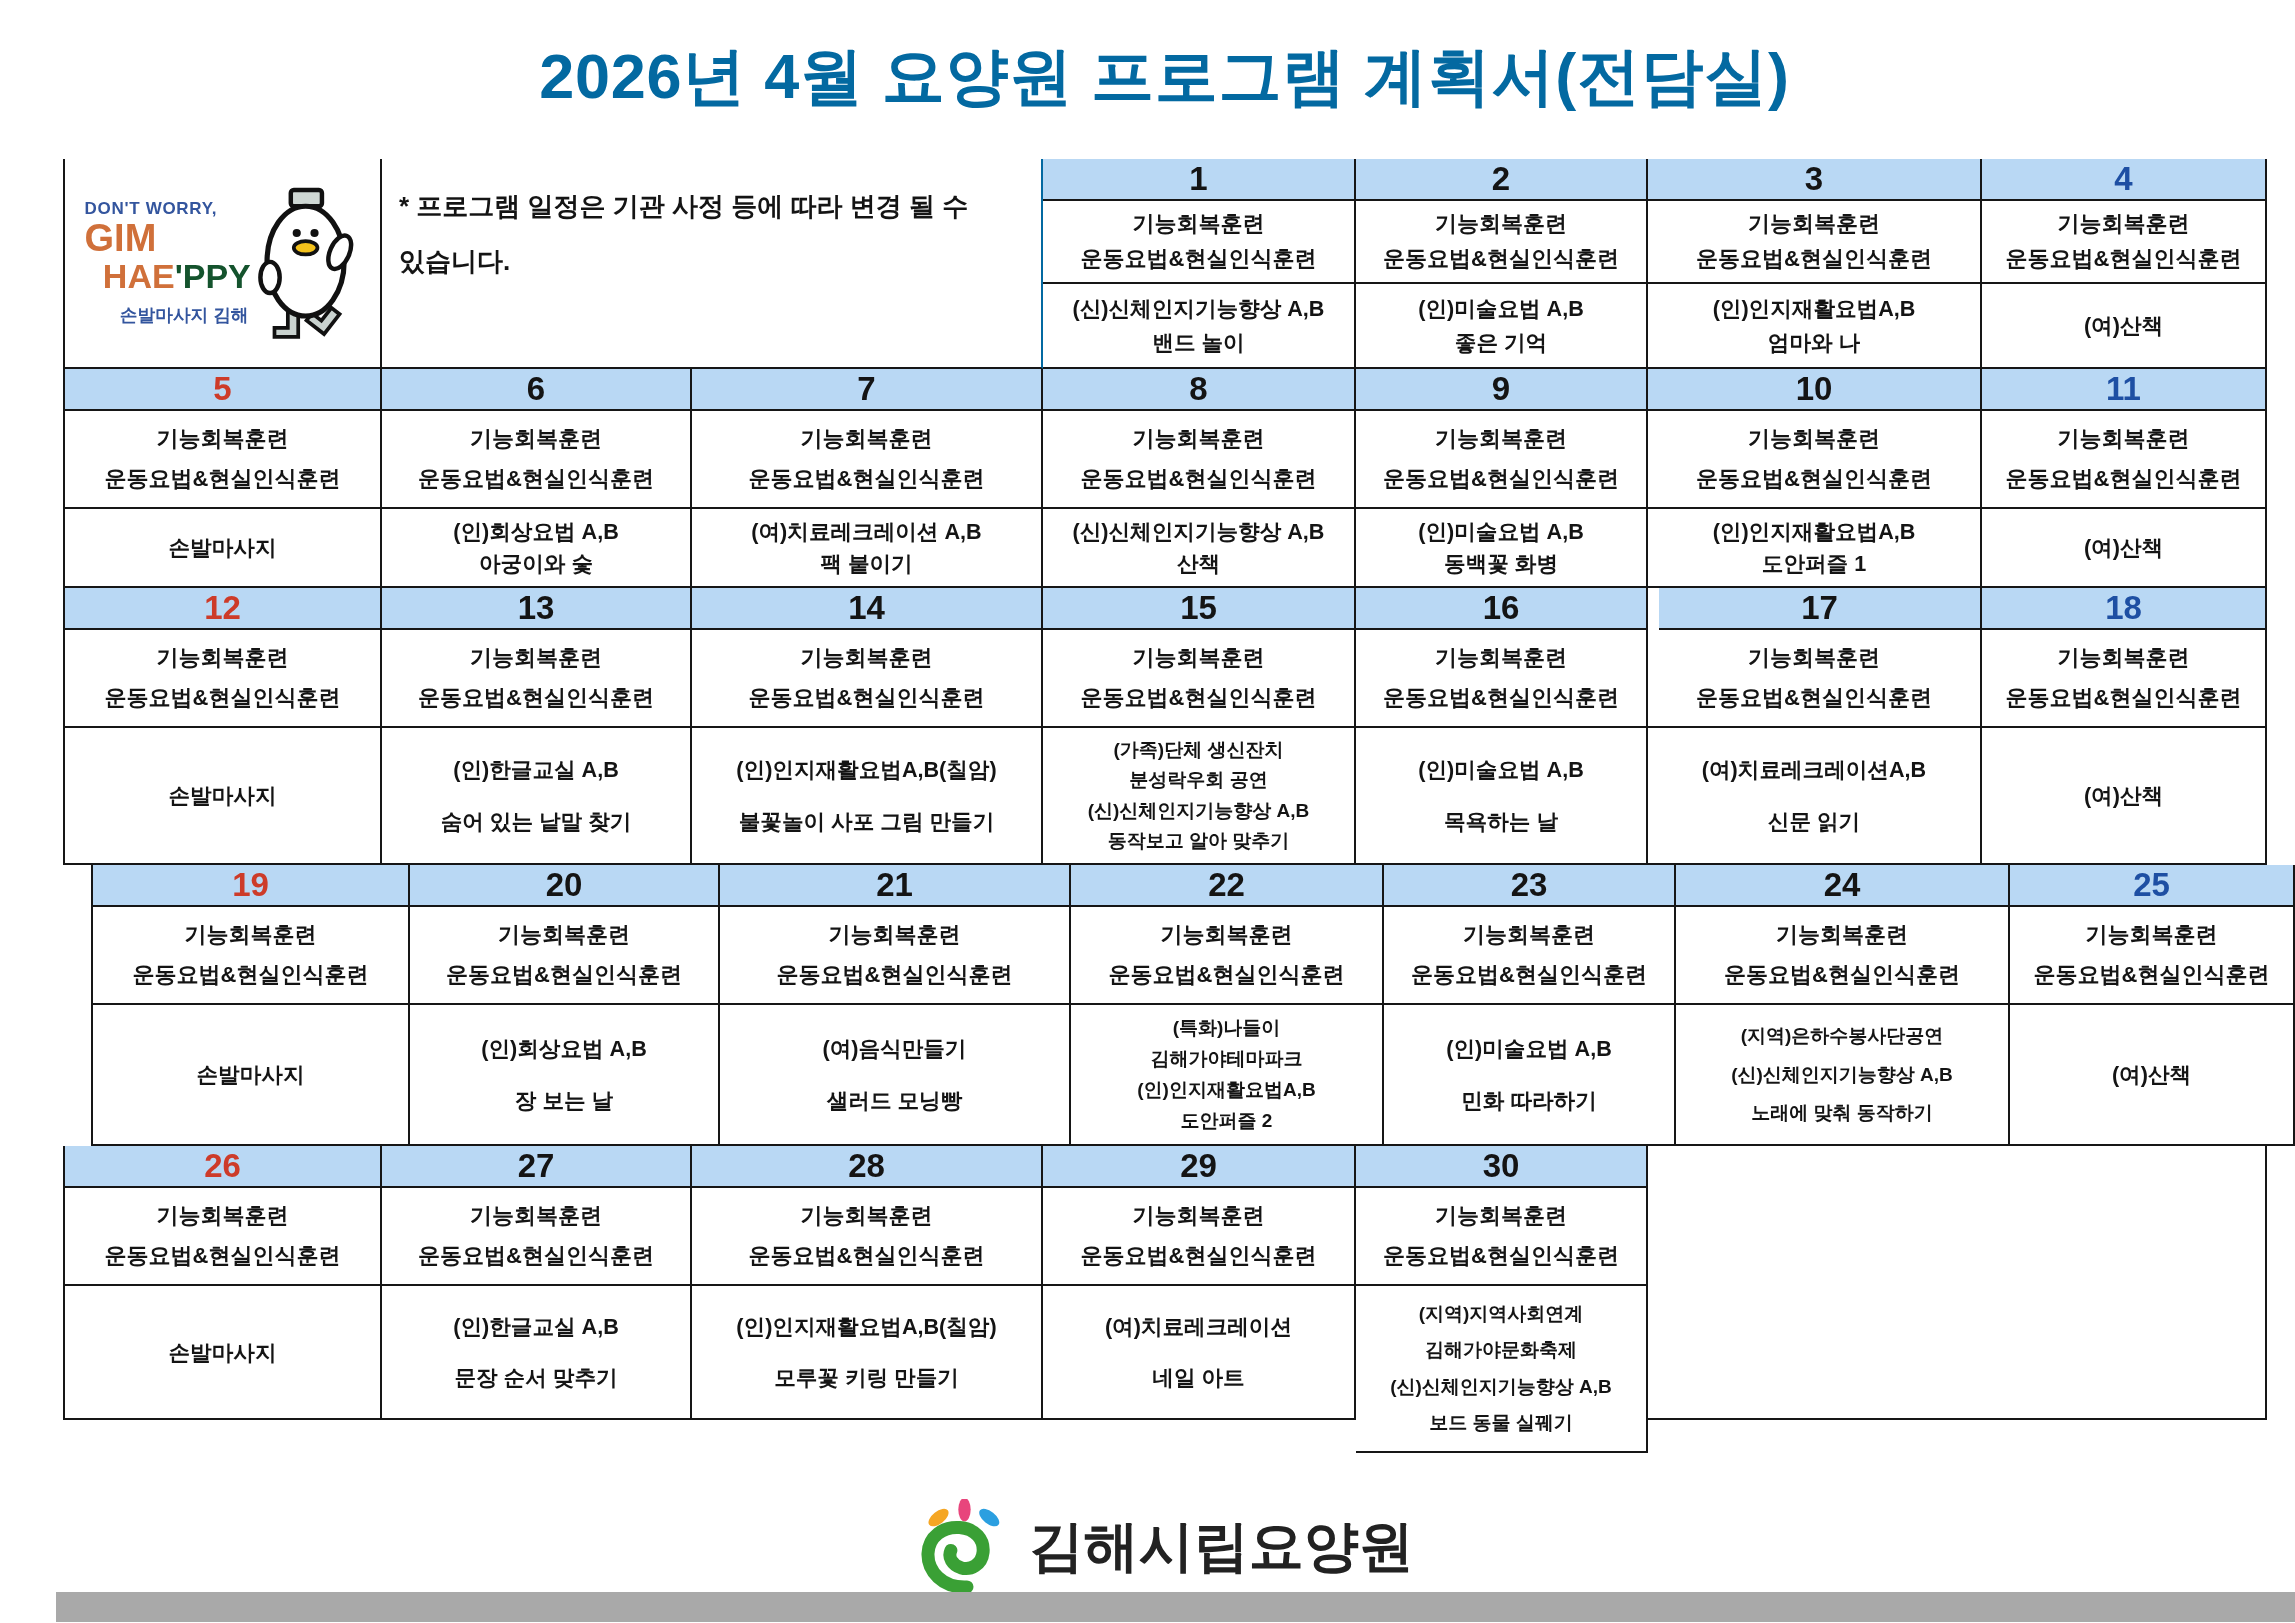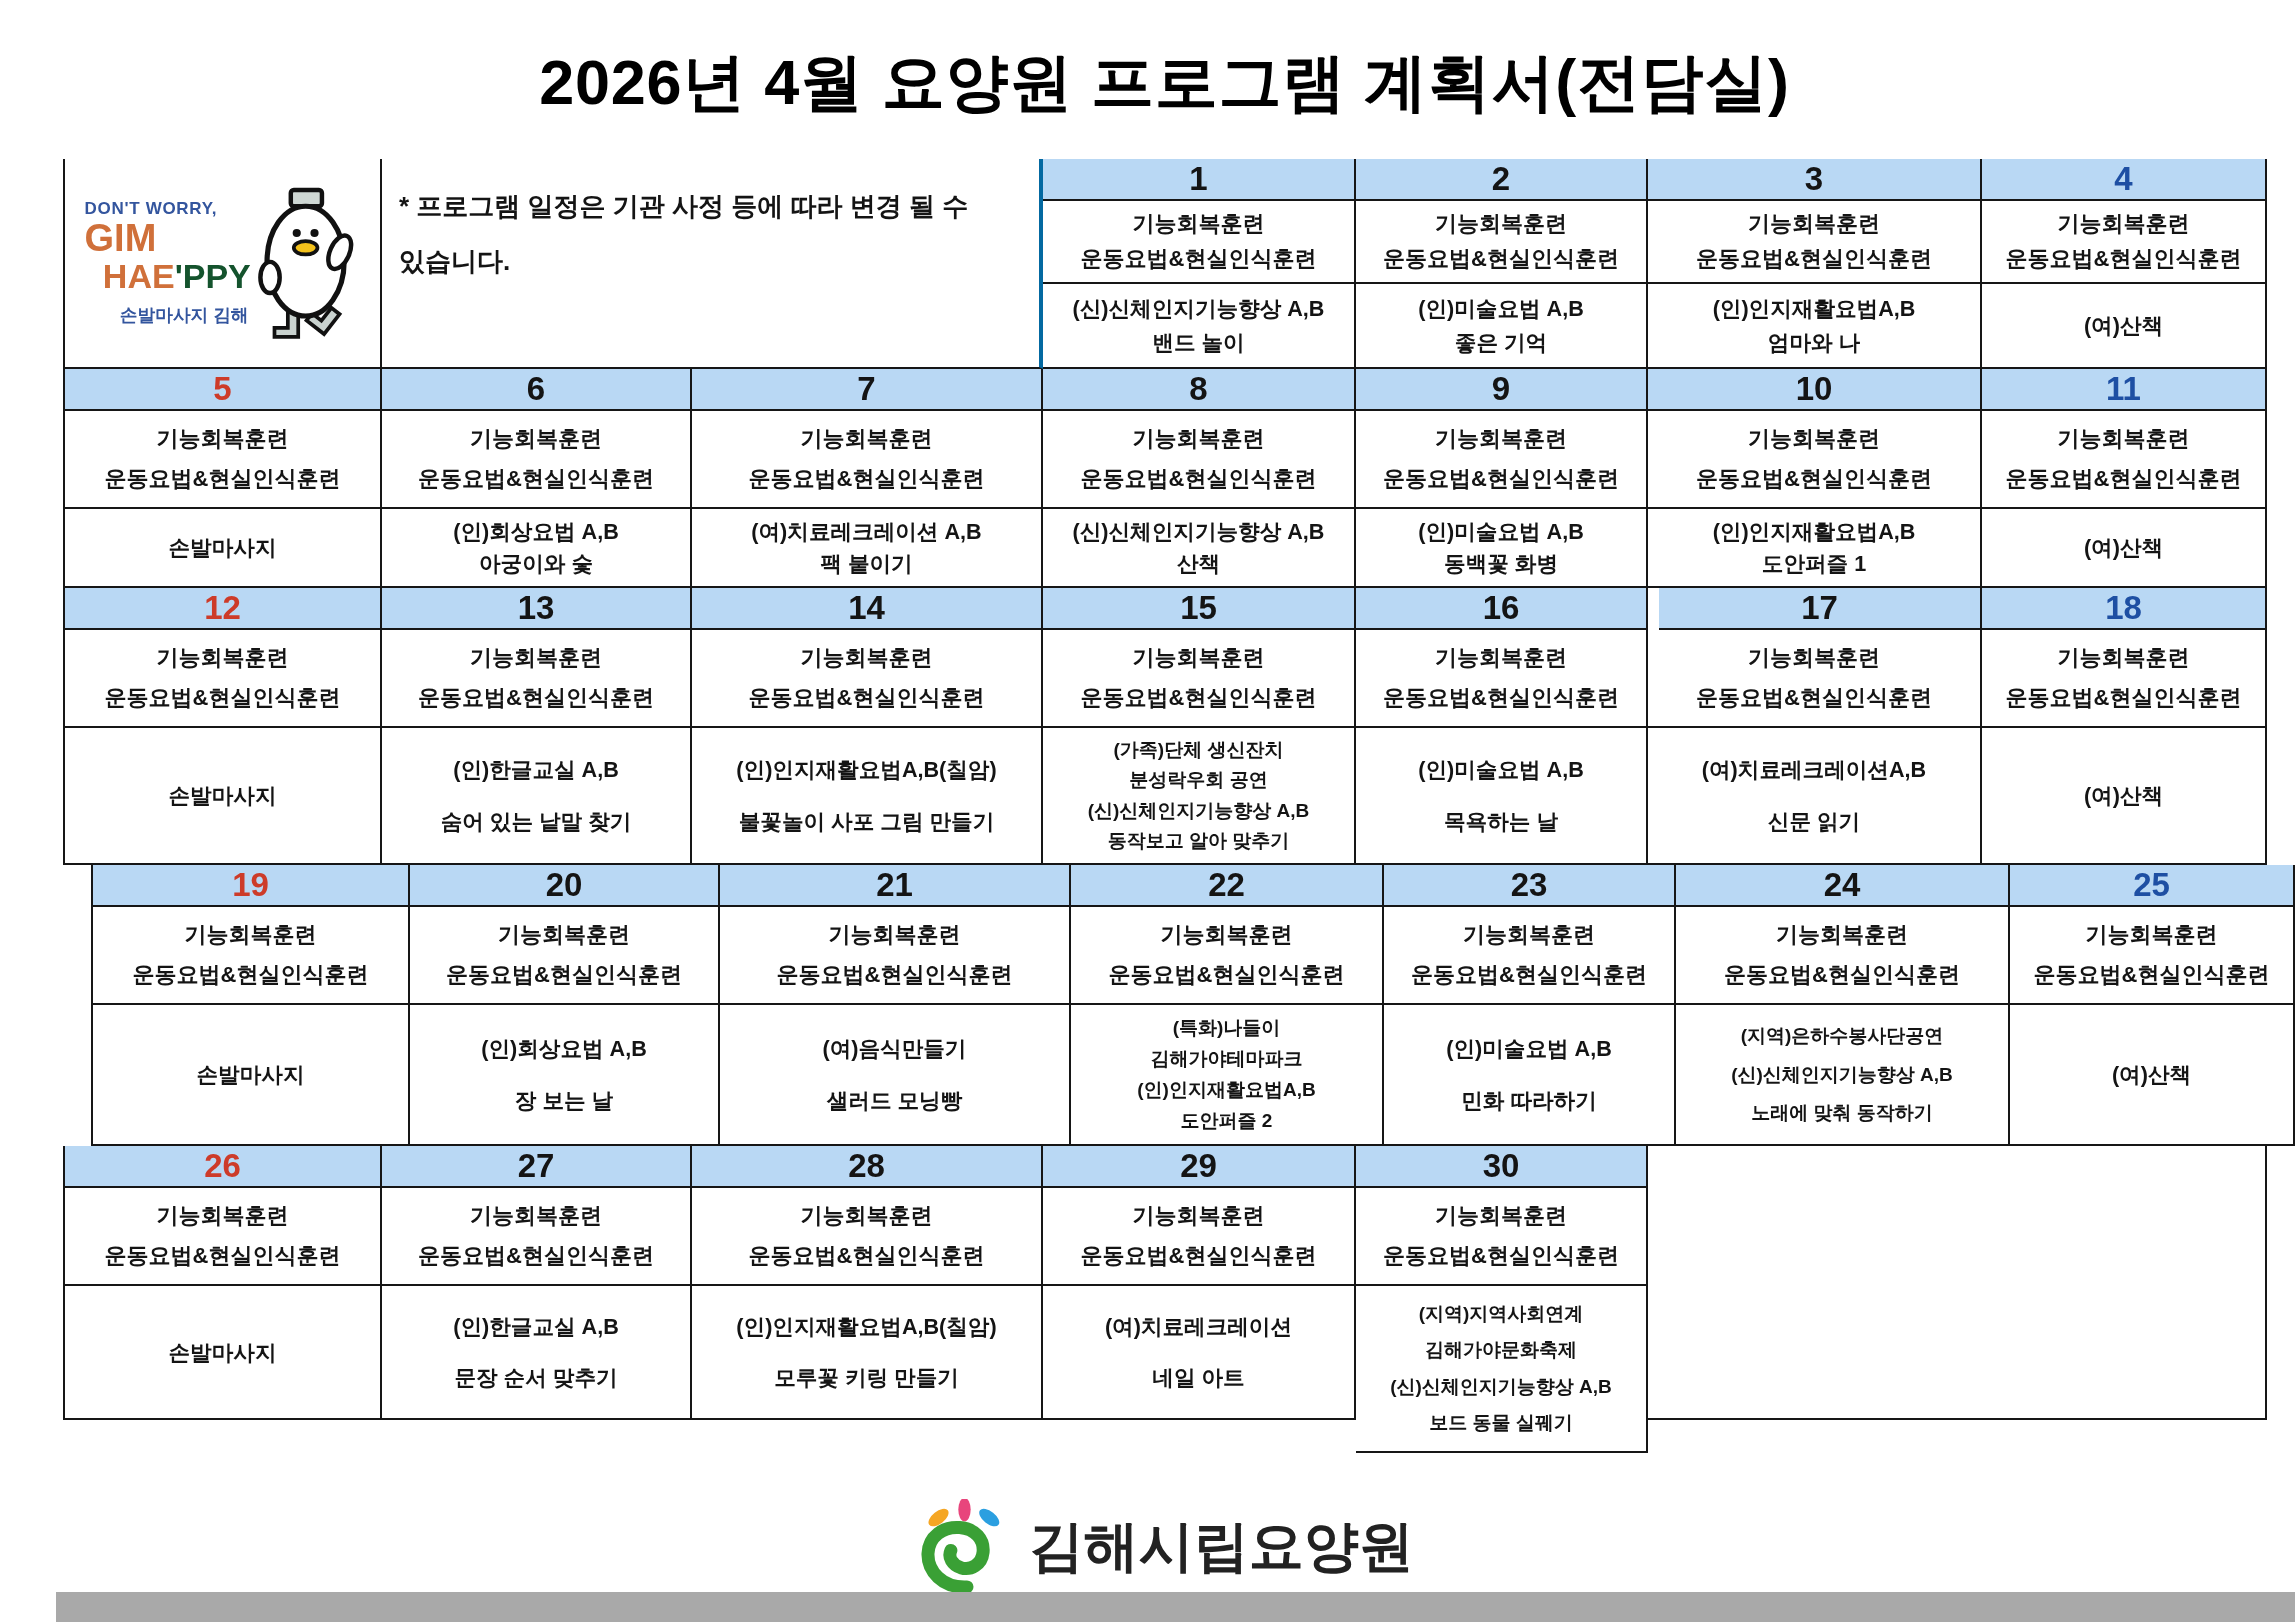--- a/index.html
+++ b/index.html
@@ -3,22 +3,22 @@
 <meta charset="utf-8">
 <style>
   * { box-sizing: border-box; margin: 0; padding: 0; }
   html,body { background:#ffffff; }
   .page {
     position: relative; width: 2295px; height: 1623px; background: #fff;
     font-family: "Liberation Sans", sans-serif; font-weight: bold; color: #141414;
     overflow: hidden;
   }
   .title {
-    position: absolute; top: 40px; left: 63px; width: 2203px;
-    text-align: center; font-size: 63px; font-weight: 900; letter-spacing: 0.7px; color:#000000;
+    position: absolute; top: 34px; left: 63px; width: 2203px;
+    text-align: center; font-size: 63px; font-weight: 900; letter-spacing: 0.7px; color:#0369a1;
   }
   .calendar { position: absolute; top: 159px; left: 63px; width: 2207px; }
   .grid7 { display: grid; grid-template-columns: 317px 310px 351px 313px 292px 334px 285px; }
   .cal-header { border-top: 2.6px solid #161616; border-left: 2.6px solid #161616; }
   .hcell {
     height: 44px; background: var(--header-blue, #4e95d8);
     border-right: 2px solid #161616; border-bottom: 3.3px solid #161616;
     display: flex; align-items: center; justify-content: center; font-size: 30px;
   }
   .hcell.ul { text-decoration: underline; text-underline-offset: 5.2px; text-decoration-thickness: 2.6px; }
@@ -50,21 +50,21 @@
     display: flex; align-items: center; justify-content: center; gap: 3.9px; padding: 5.2px;
   }
   .mascot-text { width: 164px; }
   .m1 { color:#33559e; font-size: 17px; letter-spacing: 0.7px; }
   .m2 { color:#d0703a; font-size: 38px; line-height: 1.05; }
   .m3 { margin-left: 18.3px; line-height: 1.05; }
   .m3 .hae { color:#d0703a; font-size: 34px; }
   .m3 .ppy { color:#14532d; font-size: 34px; }
   .m4 { color:#33559e; font-size: 17.7px; text-align: right; margin-top: 7.9px; }
   .note-cell {
-    background:#fff; border-right: 4px solid #0369a1; border-bottom: 2px solid #161616;
+    background:#fff; border-right: 2px solid #0369a1; border-bottom: 2px solid #161616;
     padding: 19.6px 15.7px 0 17px; font-size: 26px; line-height: 2.15; text-align: left;
   }
   .footer {
     position: absolute; top: 1499px; left: 63px; width: 2203px;
     display: flex; align-items: center; justify-content: center; gap: 14.4px;
   }
   .footer-name { font-size: 55px; font-weight: 900; color:#222; }
   .scan-bar { position: absolute; left: 56px; right: 0; top: 1592px; height: 30px; background: #a9a9a9; }
 </style>
 </head>

